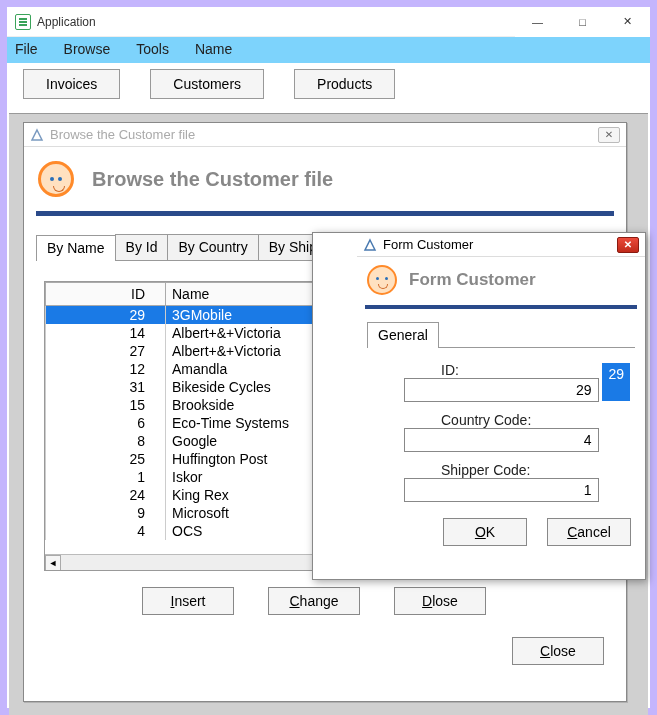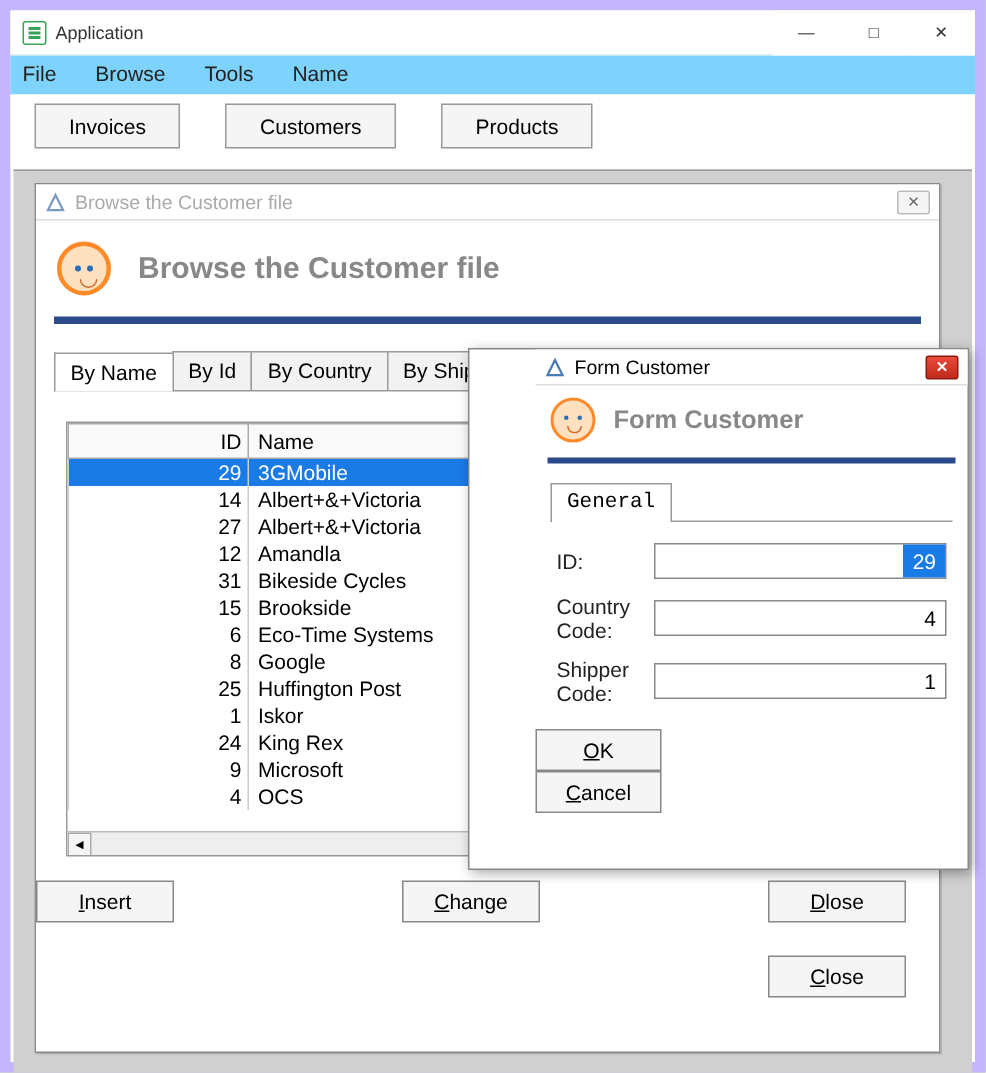--- a/index.html
+++ b/index.html
@@ -214,21 +214,21 @@
     width: 560px;
     font-size:14px;
   }
   th {
     text-align:left;
     font-weight:normal;
     border:1px solid #aaa;
     padding:3px 6px;
     background:#fafafa;
   }
-  th.id-col, td.id-col { width:120px; text-align:right; padding-right:4px;}
+  th.id-col, td.id-col { width:120px; text-align:right; padding-right:20px;}
   td {
     border-left:1px solid #ccc;
     border-right:1px solid #ccc;
     padding:1px 6px;
     white-space:nowrap;
   }
   tr.selected td {
     background:#1a7ae6;
     color:#fff;
   }
@@ -245,22 +245,22 @@
     width:16px; height:16px;
     border:1px solid #aaa;
     font-size:9px;
     display:flex; align-items:center; justify-content:center;
     background:#f5f5f5;
   }
   .hscroll .track { flex:1; margin:0 1px; height:14px; }
   
   .actions {
     display:flex;
-    gap:20px;
-    justify-content:space-between;
+    gap:34px;
+    justify-content:center;
     margin: 16px 22px 0 0;
   }
   .btn {
     border:1px solid #888;
     background:#f5f5f5;
     padding:5px 0;
     width:92px;
     text-align:center;
     font-size:14px;
     cursor:default;
@@ -283,28 +283,29 @@
     padding-left:44px;
   }
   .form-win .section-head { padding: 8px 10px 6px 10px; }
   .form-win .face-icon { width:30px; height:30px; border-width:2.5px; margin-right:12px;}
   .form-win .face-icon::before, .form-win .face-icon::after { top:10px; width:3px; height:3px;}
   .form-win .face-icon::before { left:7px;}
   .form-win .face-icon::after { right:7px;}
   .form-win .face-icon .mouth { left:9px; top:17px; width:10px; height:5px;}
   .form-win .section-title { font-size:17px; }
   .form-win .section-bar { height:4px; margin:4px 8px 0 8px;}
-  .form-win .tabs { margin:12px 10px 0 10px;font-family:Liberation Mono, monospace;}
+  .form-win .tabs { margin:12px 10px 0 10px;}
   .form-body {
     margin: 14px 14px 0 14px;
   }
   .form-row {
     display:flex;
     align-items:center;
     margin-bottom:10px;
+    flex-direction:column;
   }
   .form-row label {
     width:120px;
     font-size:14px;
     color:#222;
   }
   .form-row input {
     flex:1;
     border:1px solid #888;
     padding:3px 6px;
@@ -313,23 +314,23 @@
     text-align:right;
     background:#fff;
   }
   .form-row input.left { text-align:left; }
   .form-row input.sel {
     background:#cfe3ff;
   }
   .form-row input.sel::selection { background:#1a7ae6; color:#fff;}
   .form-actions {
     display:flex;
+    gap:20px;
     justify-content:flex-end;
     margin: 16px 14px 0 0;
-    flex-direction: column;
   }
 </style>
 </head>
 <body>
 
 <div class="window main-window">
 
   <div class="titlebar">
     <span class="app-icon"></span>
     <span class="title">Application</span>

